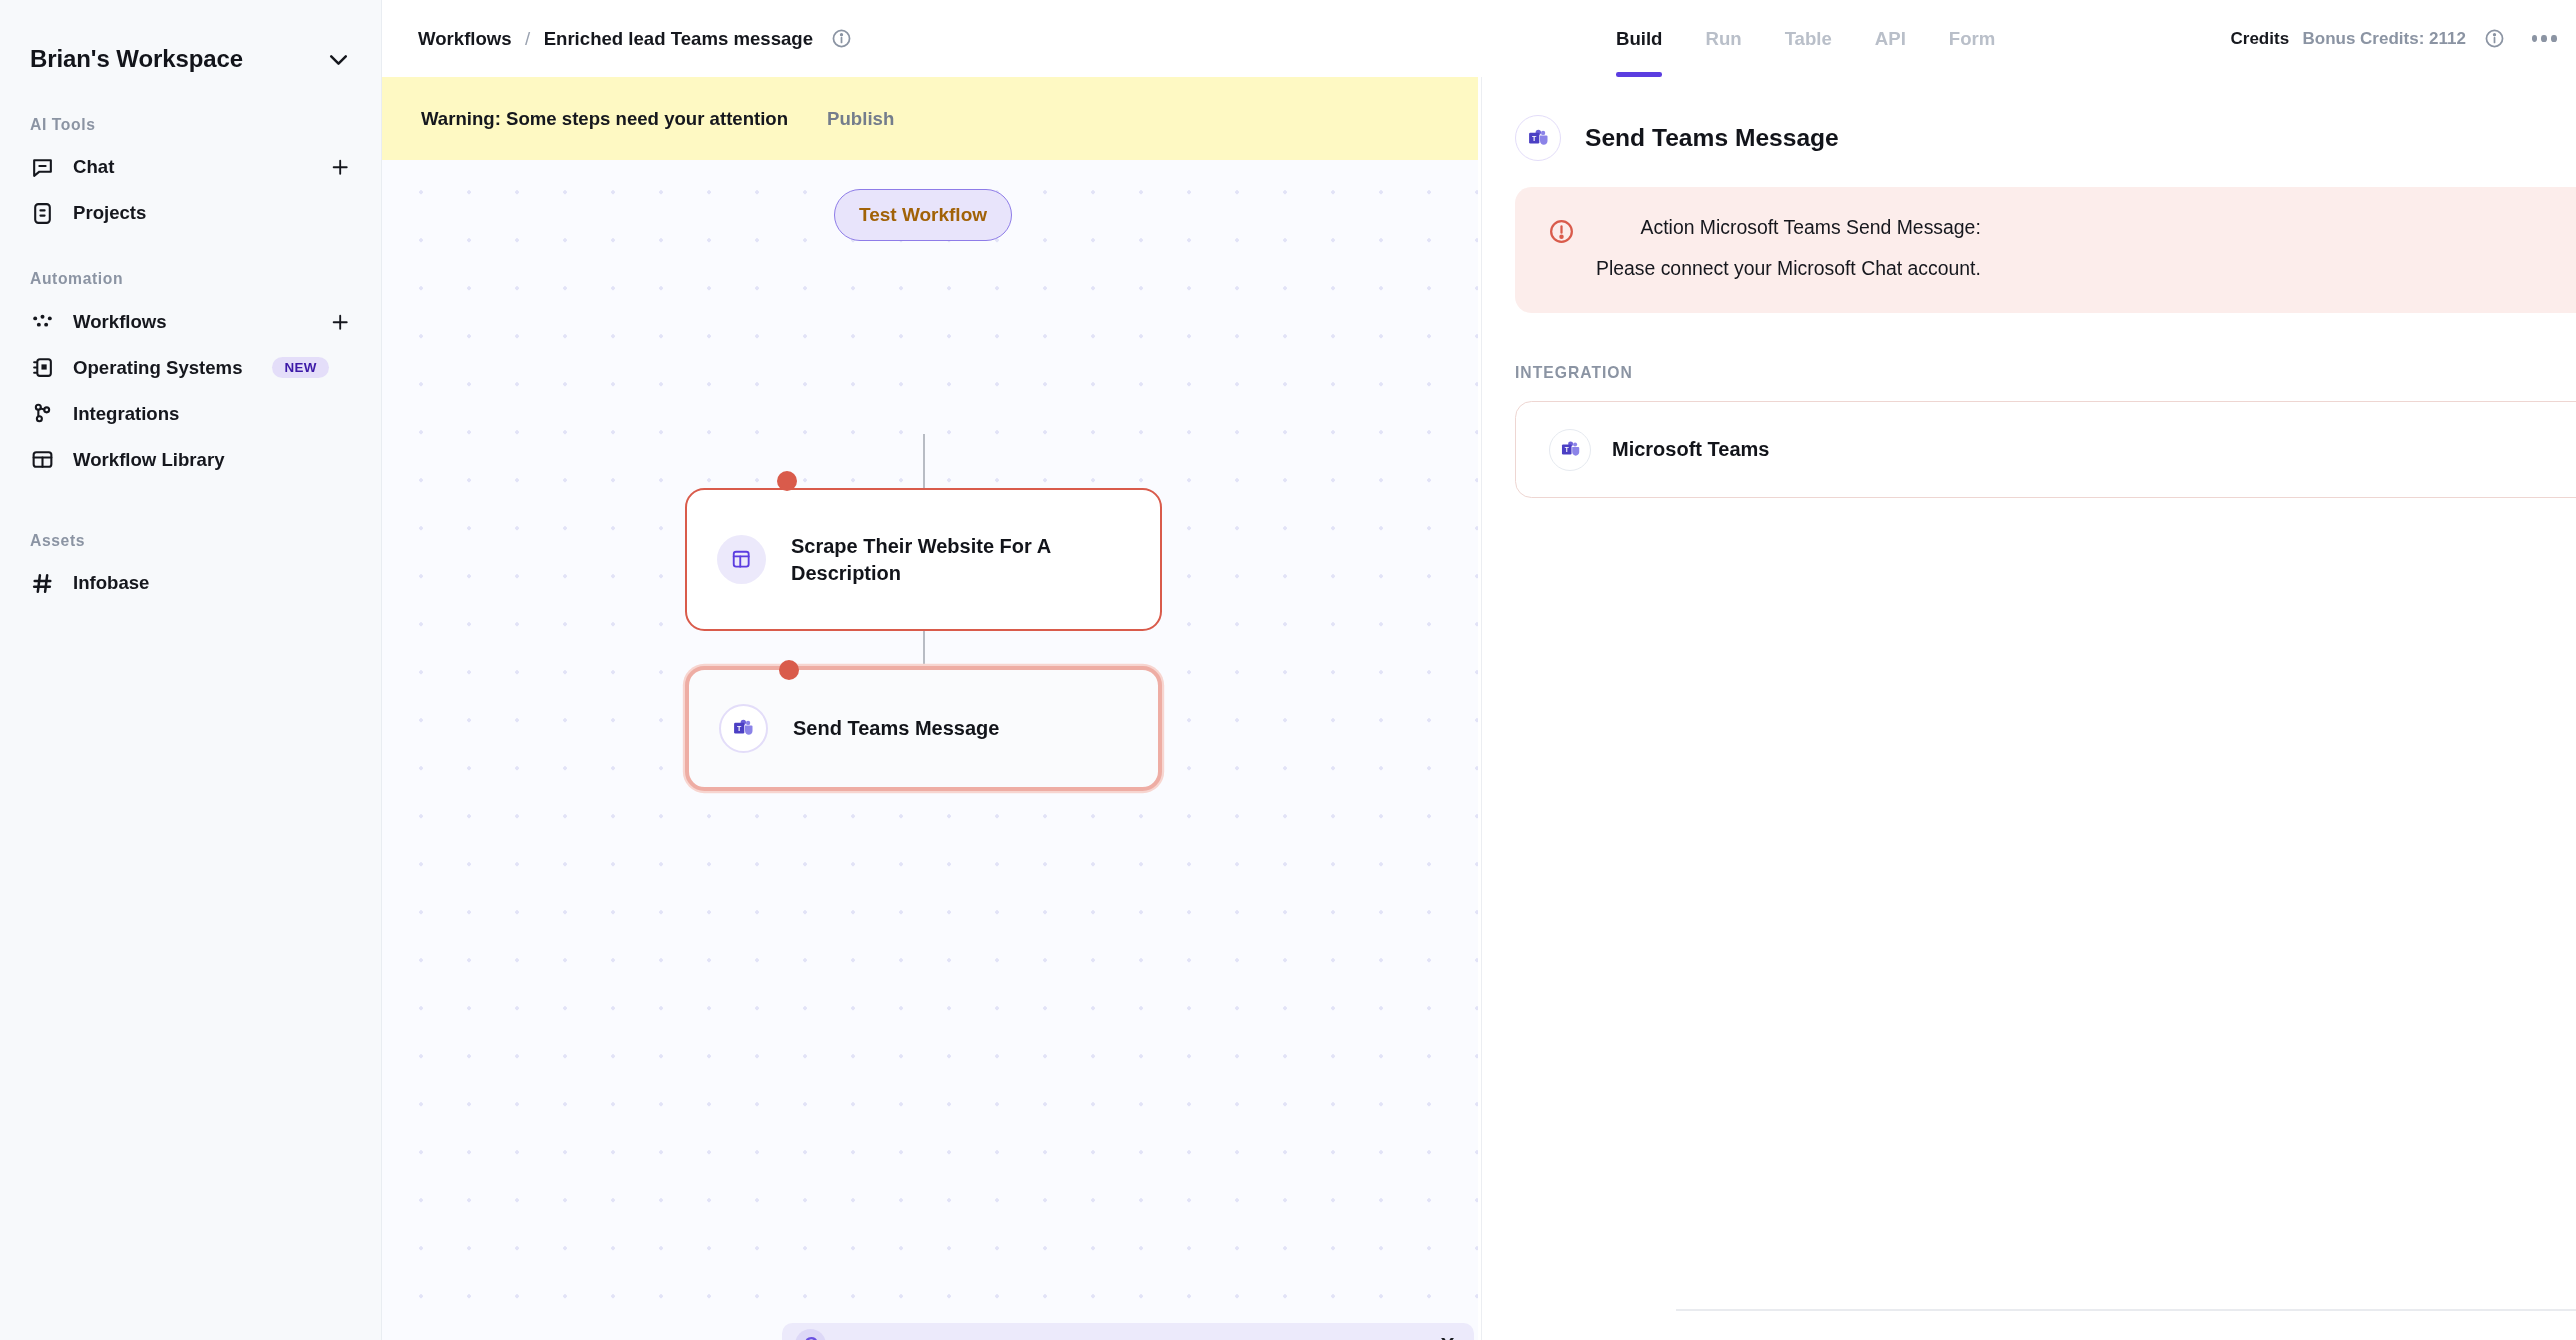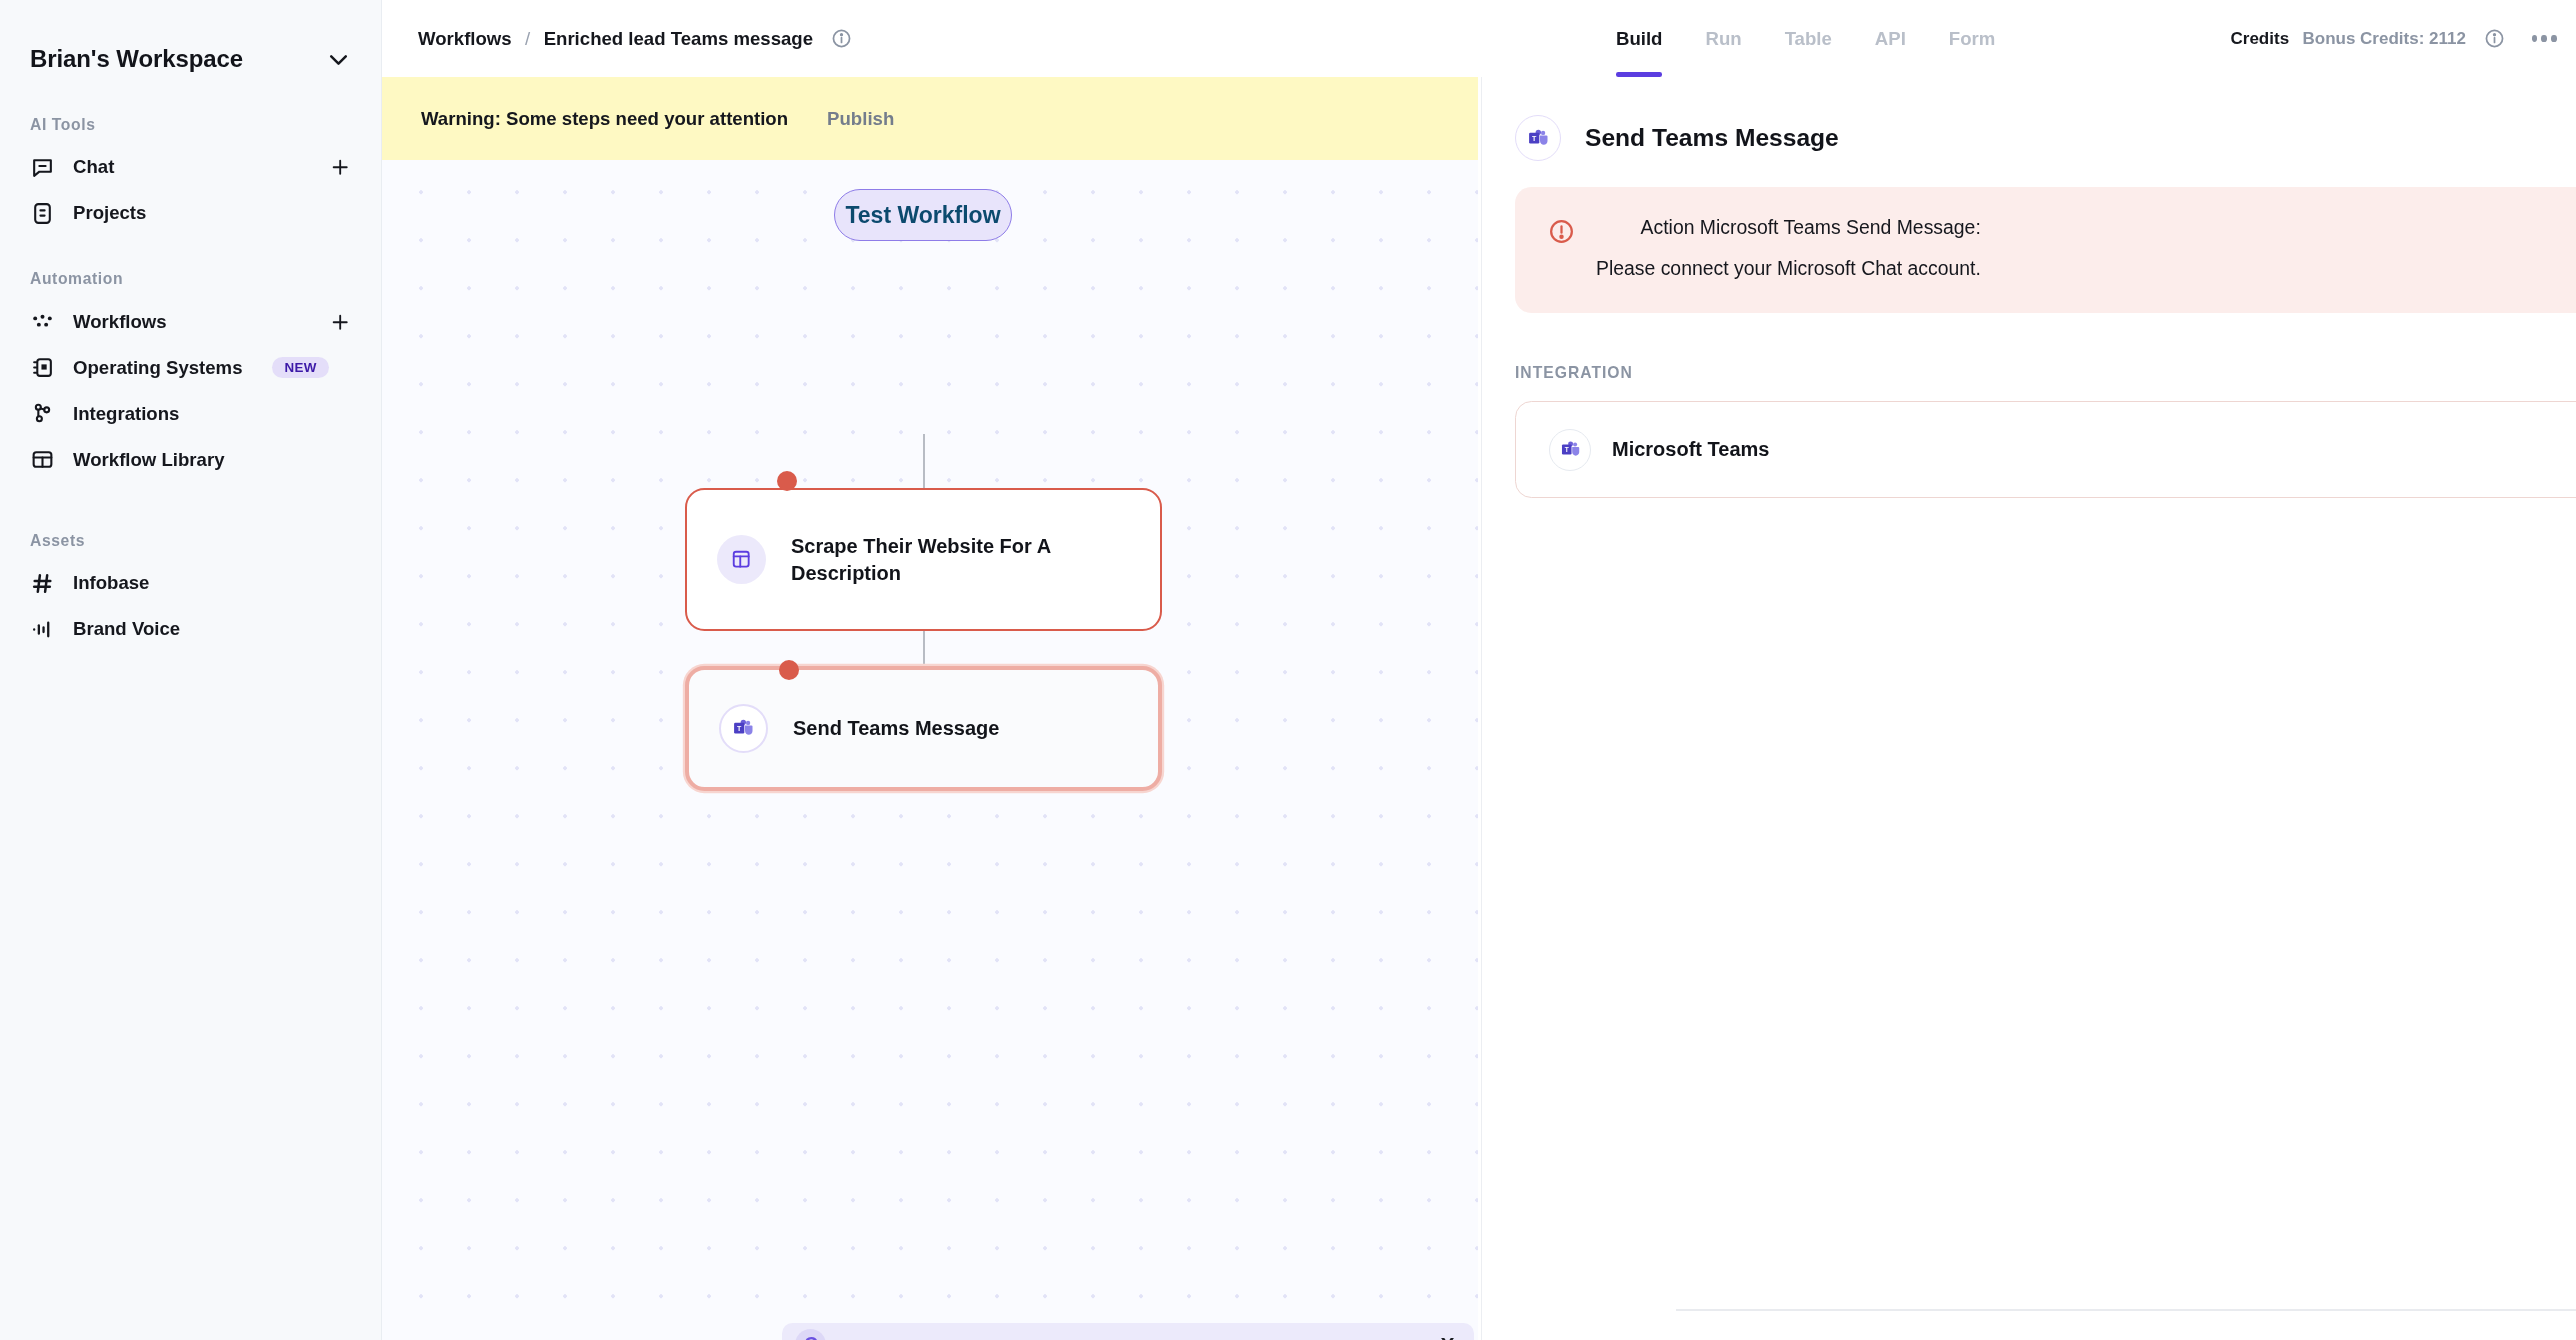--- a/index.html
+++ b/index.html
@@ -101,22 +101,22 @@
     background-color: #fafbff;
     background-image: radial-gradient(#e2e3f7 1.6px, transparent 1.7px);
     background-size: 48px 48px;
     background-position: 15px 8.2px;
     overflow: hidden;
   }
   .test-wf-btn {
     position: absolute; left: 452px; top: 29px;
     width: 178px; height: 52px;
     background: #e8e4fb; border: 1.5px solid #8e7ce8;
-    border-radius: 26px; color: #0c4a6e;
-    font-size: 23px; font-weight: 700;
+    border-radius: 26px; color: #a16207;
+    font-size: 19px; font-weight: 700;
     display: flex; align-items: center; justify-content: center;
     cursor: pointer;
   }
 
   .node {
     position: absolute; left: 303px; width: 477px;
     background: #ffffff; border: 2.2px solid #d95b4b;
     border-radius: 19.4px;
     display: flex; align-items: center; gap: 25px;
     padding: 0 30px;
@@ -335,31 +335,20 @@
           <svg viewBox="0 0 24 24" fill="none" stroke="#15171d" stroke-width="2.4" stroke-linecap="round">
               <line x1="9.5" y1="4" x2="7.5" y2="20"></line>
               <line x1="16.5" y1="4" x2="14.5" y2="20"></line>
               <line x1="4.5" y1="9.5" x2="19.5" y2="9.5"></line>
               <line x1="4" y1="15" x2="19" y2="15"></line>
             </svg>
         </span>
         <span class="lbl">Infobase</span>
       </div>
 
-      <div class="sb-item">
-        <span class="ic">
-          <svg viewBox="0 0 24 24" fill="none" stroke="#15171d" stroke-width="2.2" stroke-linecap="round">
-              <line x1="4" y1="12" x2="4" y2="12.2"></line>
-              <line x1="8.5" y1="8" x2="8.5" y2="16"></line>
-              <line x1="13" y1="10" x2="13" y2="14.5"></line>
-              <line x1="17.5" y1="5.5" x2="17.5" y2="18.5"></line>
-            </svg>
-        </span>
-        <span class="lbl">Brand Voice</span>
-      </div>
     </div>
   </aside>
 
   <div class="main">
 
     <div class="topbar">
       <div class="breadcrumb">
         <span class="bc-root">Workflows</span>
         <span class="bc-sep">/</span>
         <span class="bc-current">Enriched lead Teams message</span>

